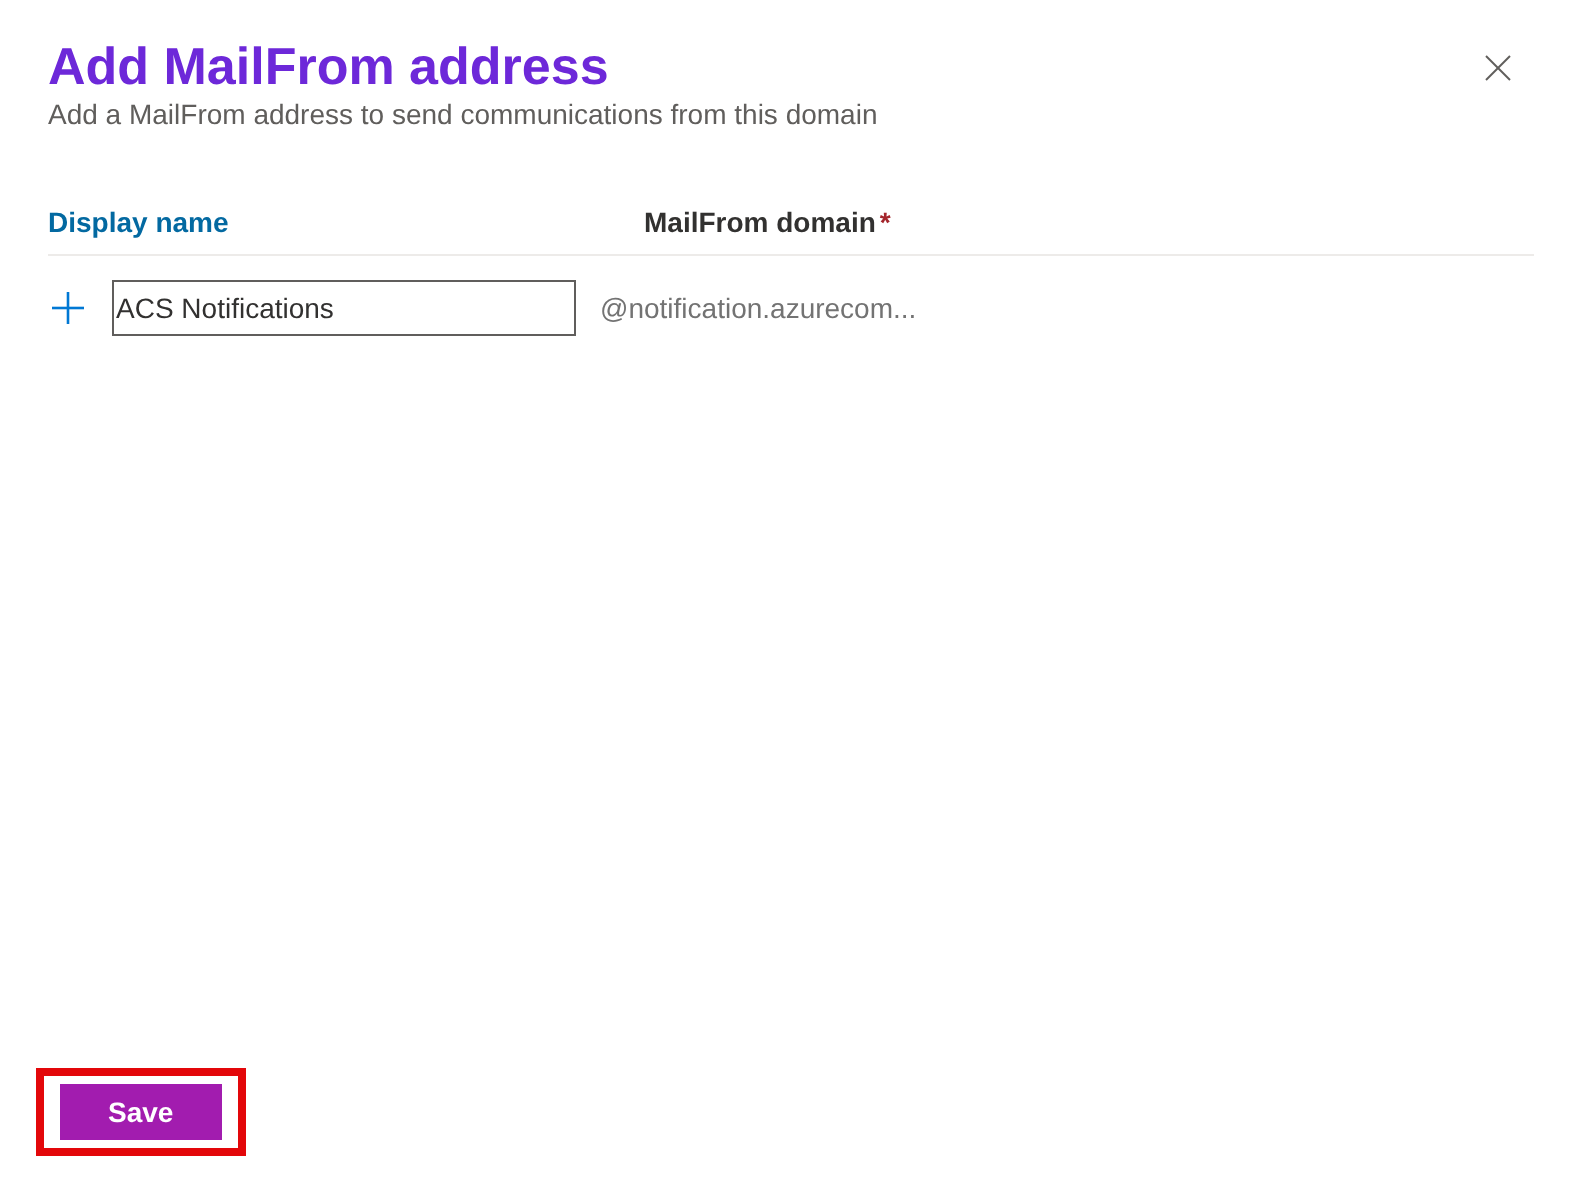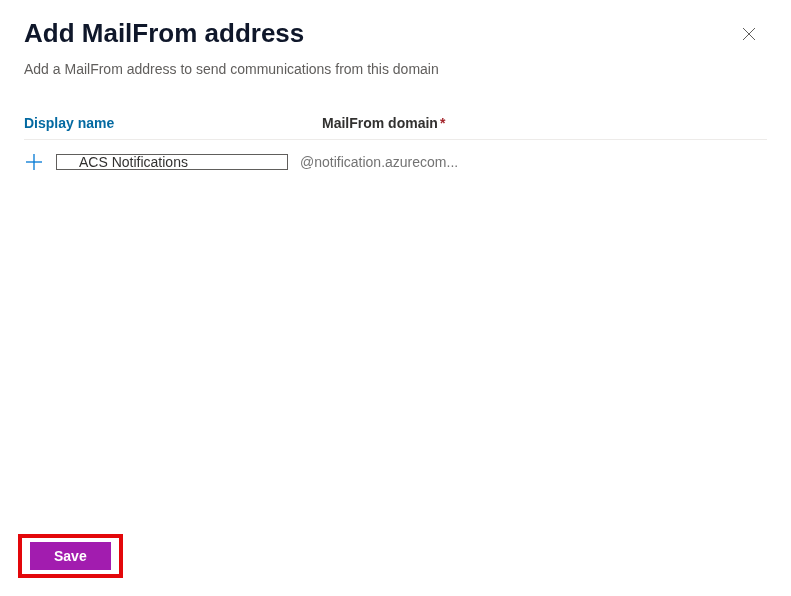--- a/index.html
+++ b/index.html
@@ -15,22 +15,22 @@
       position: relative;
       overflow: hidden;
     }
     .header {
       padding: 18px 24px 10px 24px;
       position: relative;
     }
     .title {
       font-size: 26px;
       font-weight: 600;
-      color: #0f172a;
-      margin-bottom: 12px;
+      color: #6d28d9;
+      margin-bottom: 0;
     }
     .subtitle {
       font-size: 14px;
       color: #605e5c;
     }
     .close-btn {
       position: absolute;
       top: 24px;
       right: 32px;
       width: 20px;
@@ -87,23 +87,23 @@
       flex-shrink: 0;
     }
     .add-icon svg {
       width: 18px;
       height: 18px;
       stroke: #0078d4;
       stroke-width: 1.3;
     }
     .input-display {
       width: 232px;
-      height: 16px;
+      height: 28px;
       border: 1px solid #605e5c;
-      padding: 0 22px;
+      padding: 0 1px;
       font-size: 14px;
       color: #323130;
       font-family: inherit;
       outline: none;
     }
     .input-mailfrom {
       width: 232px;
       height: 32px;
       border: 2px solid #0078d4;
       padding: 0 10px;

